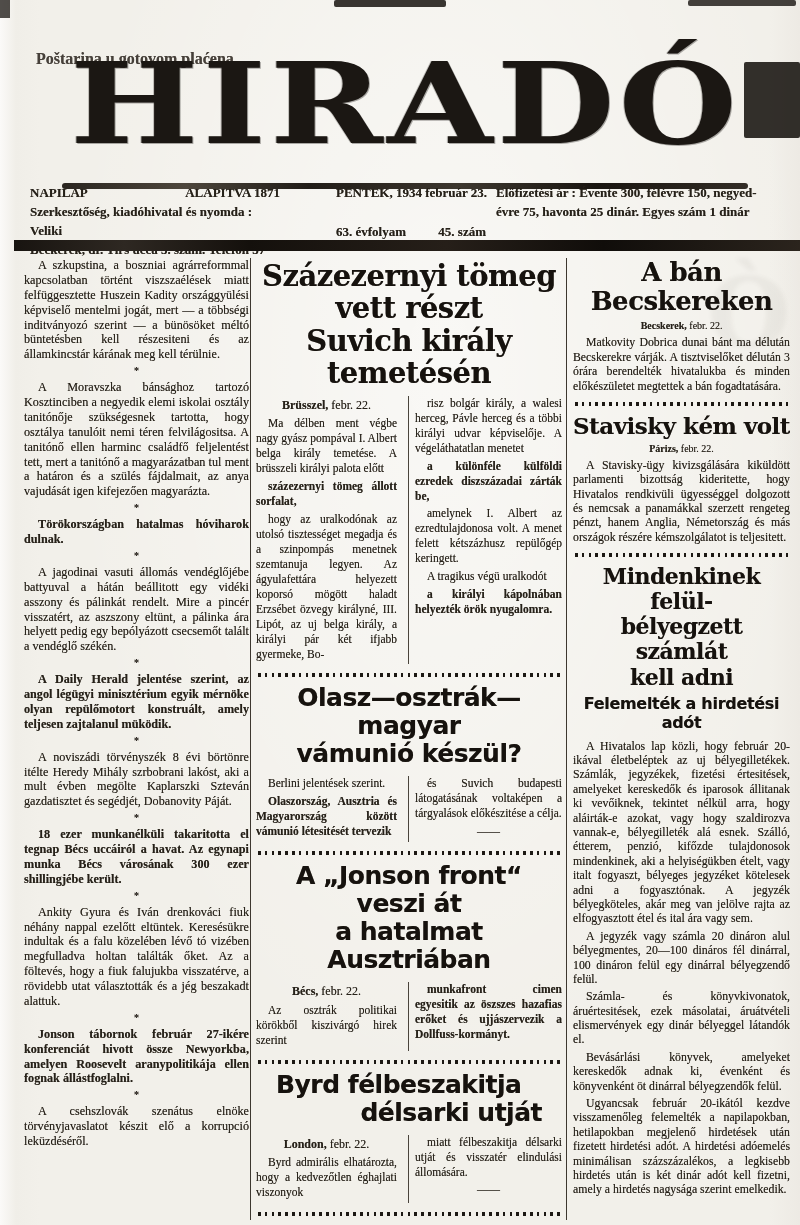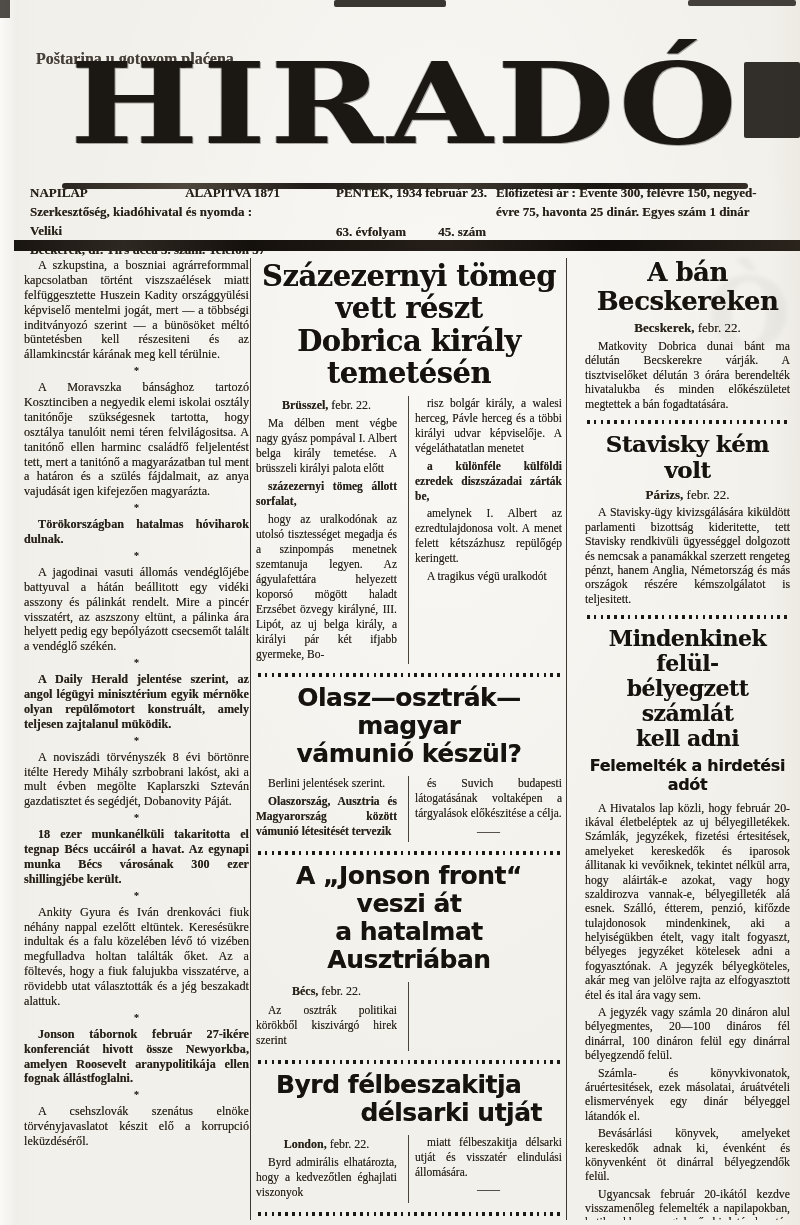--- a/index.html
+++ b/index.html
@@ -66,28 +66,28 @@
   .sc-l{border-right:1px solid #4a443c;padding-right:11px;}
   .sc-r{padding-left:6px;}
   .p{font-size:11.5px;line-height:1.3;text-align:justify;text-indent:12px;margin:0 0 3px;}
   .p.b{font-weight:bold;}
   .p.c{text-align:center;text-indent:0;}
   .dateline{font-size:12px;text-align:center;margin:2px 0 3px;text-indent:0;}
   .dateline .city{font-weight:bold;}
   .dotline{height:4px;margin:9px 2px 7px;
     background:repeating-linear-gradient(90deg,#1c1813 0 2.6px,transparent 2.6px 6.8px);}
   
-  .col-right{font-size:11.8px;line-height:1.22;padding-left:4px;margin-left:12px;}
+  .col-right{font-size:11.8px;line-height:1.22;padding-left:4px;}
   .h-ban{font-size:26px;margin:0 0 4px;}
   .h-stav{font-size:23px;margin:4px 0 4px;}
   .h-stamp{font-size:22px;margin:4px 0 4px;line-height:1.14;}
   .subhead{font-family:"DejaVu Sans",sans-serif;font-weight:bold;font-size:16px;
     text-align:center;margin:2px 0 6px;color:#16120e;letter-spacing:-.3px;}
   .rp{text-align:justify;text-indent:13px;margin:0 0 3px;}
-  .col-right .dateline{font-size:13px;}
+  .col-right .dateline{font-size:10px;}
 </style>
 </head>
 <body>
 
 <div class="page">
   <div class="artifact a1"></div>
   <div class="artifact a2"></div>
   <div class="artifact a3"></div>
   <div class="artifact a4"></div>
   <div class="ghost">Ó</div>
@@ -145,34 +145,35 @@
     </div>
 
     <div class="vrule"></div>
 
     <div class="col col-mid">
 
       <div>
         <div class="h-serif h-albert">
           <div>Százezernyi tömeg</div>
           <div>vett részt</div>
-          <div>Dobrica király temetésén</div>
+          <div>Suvich király temetésén</div>
         </div>
         <div class="subcols">
           <div class="sc-l">
             <p class="p dateline"><span class="city">Brüsszel,</span> <span>febr. 22.</span></p>
             <p class="p">Ma délben ment végbe nagy gyász pompával I. Albert belga király temetése. A brüsszeli királyi palota előtt</p>
             <p class="p b">százezernyi tömeg állott sorfalat,</p>
             <p class="p">hogy az uralkodónak az utolsó tisztességet megadja és a szinpompás menetnek szemtanuja legyen. Az ágyulafettára helyezett koporsó mögött haladt Erzsébet özvegy királyné, III. Lipót, az uj belga király, a királyi pár két ifjabb gyermeke, Bo-</p>
           </div>
           <div class="sc-r">
             <p class="p">risz bolgár király, a walesi herceg, Pávle herceg és a többi királyi udvar képviselője. A végeláthatatlan menetet</p>
             <p class="p b">a különféle külföldi ezredek diszszázadai zárták be,</p>
             <p class="p">amelynek I. Albert az ezredtulajdonosa volt. A menet felett kétszázhusz repülőgép keringett.</p>
             <p class="p">A tragikus végü uralkodót</p>
+            <p class="p b">a királyi kápolnában helyezték örök nyugalomra.</p>
           </div>
         </div>
       </div>
 
       <div class="dotline"></div>
 
       <div>
         <div class="h-sans">
           <div>Olasz—osztrák—magyar</div>
           <div>vámunió készül?</div>
@@ -193,20 +194,23 @@
 
       <div>
         <div class="h-sans">
           <div>A „Jonson front“ veszi át</div>
           <div>a hatalmat Ausztriában</div>
         </div>
         <div class="subcols">
           <div class="sc-l">
             <p class="p dateline"><span class="city">Bécs,</span> <span>febr. 22.</span></p>
             <p class="p">Az osztrák politikai körökből kiszivárgó hirek szerint</p>
+          </div>
+          <div class="sc-r">
+            <p class="p b">munkafront cimen egyesitik az öszszes hazafias erőket és ujjászervezik a Dollfuss-kormányt.</p>
           </div>
         </div>
       </div>
 
       <div class="dotline"></div>
 
       <div>
         <div class="h-sans">
           <div class="h-byrd1">Byrd félbeszakitja</div>
           <div class="h-byrd2">délsarki utját</div>
@@ -243,21 +247,21 @@
         <div class="h-serif h-ban">A bán Becskereken</div>
         <p class="dateline"><span class="city">Becskerek,</span> <span>febr. 22.</span></p>
         <p class="rp">Matkovity Dobrica dunai bánt ma délután Becskerekre várják. A tisztviselőket délután 3 órára berendelték hivatalukba és minden előkészületet megtettek a bán fogadtatására.</p>
       </div>
 
       <div class="dotline"></div>
 
       <div>
         <div class="h-serif h-stav">Stavisky kém volt</div>
         <p class="dateline"><span class="city">Párizs,</span> <span>febr. 22.</span></p>
-        <p class="rp">A Stavisky-ügy kivizsgálására kiküldött parlamenti bizottság kideritette, tett Stavisky rendkivüli ügyességgel dolgozott és nemcsak a panamákkal szerzett rengeteg pénzt, hanem Anglia, Németország és más országok részére kémszolgálatot is teljesitett.</p>
+        <p class="rp">A Stavisky-ügy kivizsgálására kiküldött parlamenti bizottság kideritette, hogy Hivatalos rendkivüli ügyességgel dolgozott és nemcsak a panamákkal szerzett rengeteg pénzt, hanem Anglia, Németország és más országok részére kémszolgálatot is teljesitett.</p>
       </div>
 
       <div class="dotline"></div>
 
       <div>
         <div class="h-serif h-stamp">
           <div>Mindenkinek felül-</div>
           <div>bélyegzett számlát</div>
           <div>kell adni</div>
         </div>

